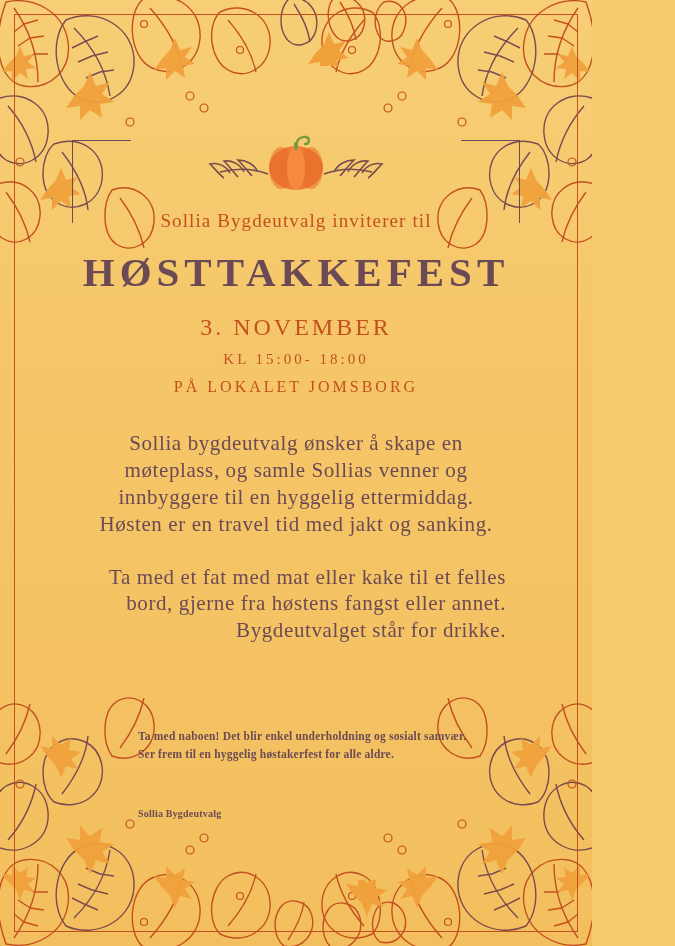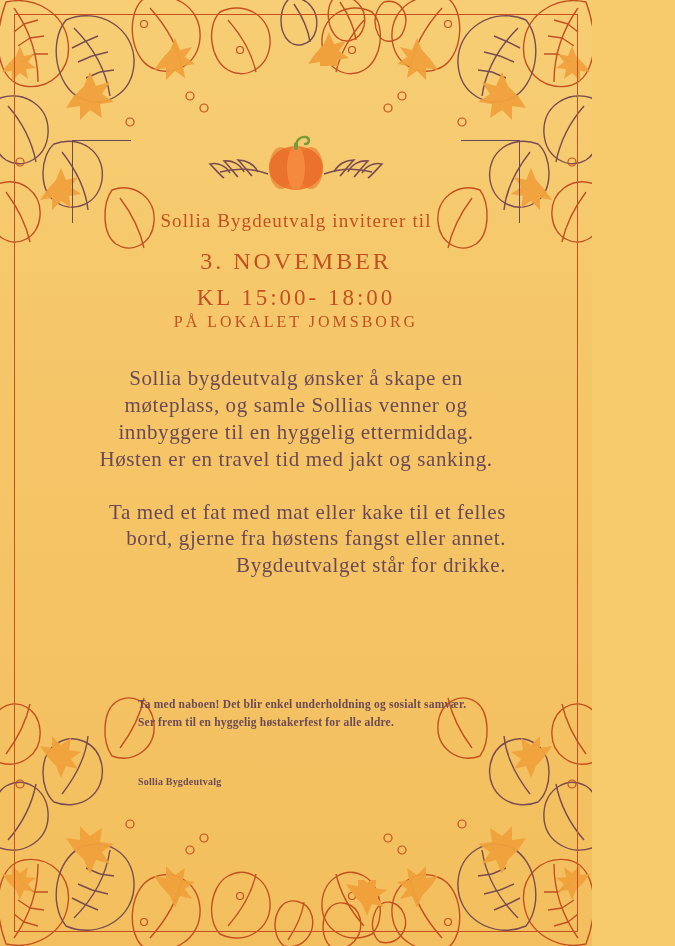--- a/index.html
+++ b/index.html
@@ -104,23 +104,23 @@
     font-family: "Liberation Serif", serif;
   }
   .date-line {
     color: #c4501f;
     font-size: 24px;
     letter-spacing: 3px;
     margin-bottom: 10px;
   }
   .time-line {
     color: #c4501f;
-    font-size: 23px;
+    font-size: 15px;
     letter-spacing: 3px;
-    margin-bottom: 2px;
+    margin-bottom: 10px;
   }
   .place-line {
     color: #c4501f;
     font-size: 16px;
     letter-spacing: 3px;
     margin-bottom: 34px;
   }
   .body-para {
     color: #6b4a55;
     font-size: 21px;
@@ -132,21 +132,21 @@
   .body-para.second {
     max-width: 420px;
     margin-bottom: 0;
     text-align: right;
   }
 
   .footer {
     position: absolute;
     left: 138px;
     right: 120px;
-    top: 696px;
+    top: 728px;
     text-align: left;
   }
   .footer-note {
     color: #6b4a55;
     font-size: 11.5px;
     line-height: 1.55;
     letter-spacing: 0.2px;
     font-weight: bold;
   }
   .footer-sign {
@@ -401,20 +401,21 @@
         <ellipse cx="85" cy="40" rx="12" ry="21" fill="#e76c27" opacity="0.55"></ellipse>
         <ellipse cx="115" cy="40" rx="12" ry="21" fill="#e76c27" opacity="0.55"></ellipse>
         <ellipse cx="100" cy="40" rx="9" ry="22" fill="#f58a3f"></ellipse>
         <path d="M100 20 L100 16" stroke="#7a9b3a" stroke-width="4" stroke-linecap="round"></path>
       </g>
     </svg>
   </div>
 
   <div class="content">
     <div class="invite-line">Sollia Bygdeutvalg inviterer til</div>
+    <div class="title">HØSTTAKKEFEST</div>
     <div class="date-line">3. NOVEMBER</div>
     <div class="time-line">KL 15:00- 18:00</div>
     <div class="place-line">PÅ LOKALET JOMSBORG</div>
     <p class="body-para">Sollia bygdeutvalg ønsker å skape en møteplass, og samle Sollias venner og innbyggere til en hyggelig ettermiddag. Høsten er en travel tid med jakt og sanking.</p>
     <p class="body-para second">Ta med et fat med mat eller kake til et felles bord, gjerne fra høstens fangst eller annet. Bygdeutvalget står for drikke.</p>
   </div>
 
   <div class="footer">
     <div class="footer-note">Ta med naboen! Det blir enkel underholdning og sosialt samvær. Ser frem til en hyggelig høstakerfest for alle aldre.</div>
     <div class="footer-sign">Sollia Bygdeutvalg</div>

